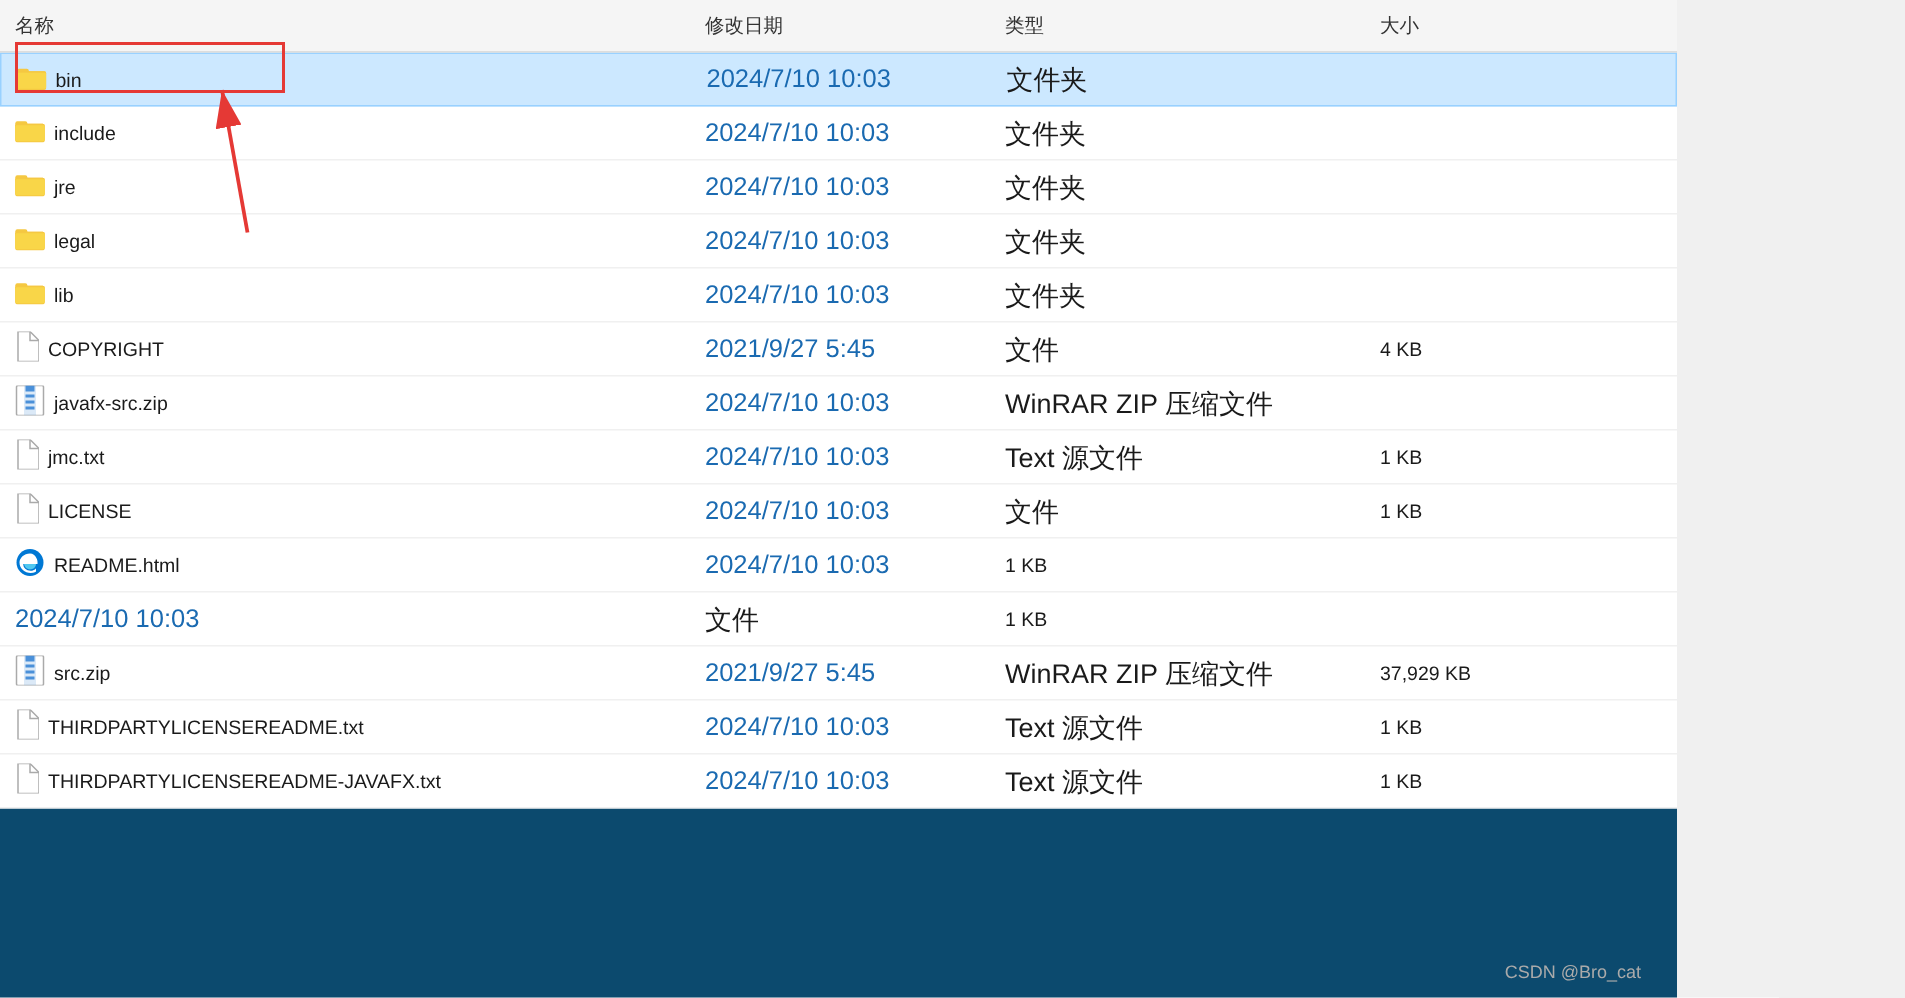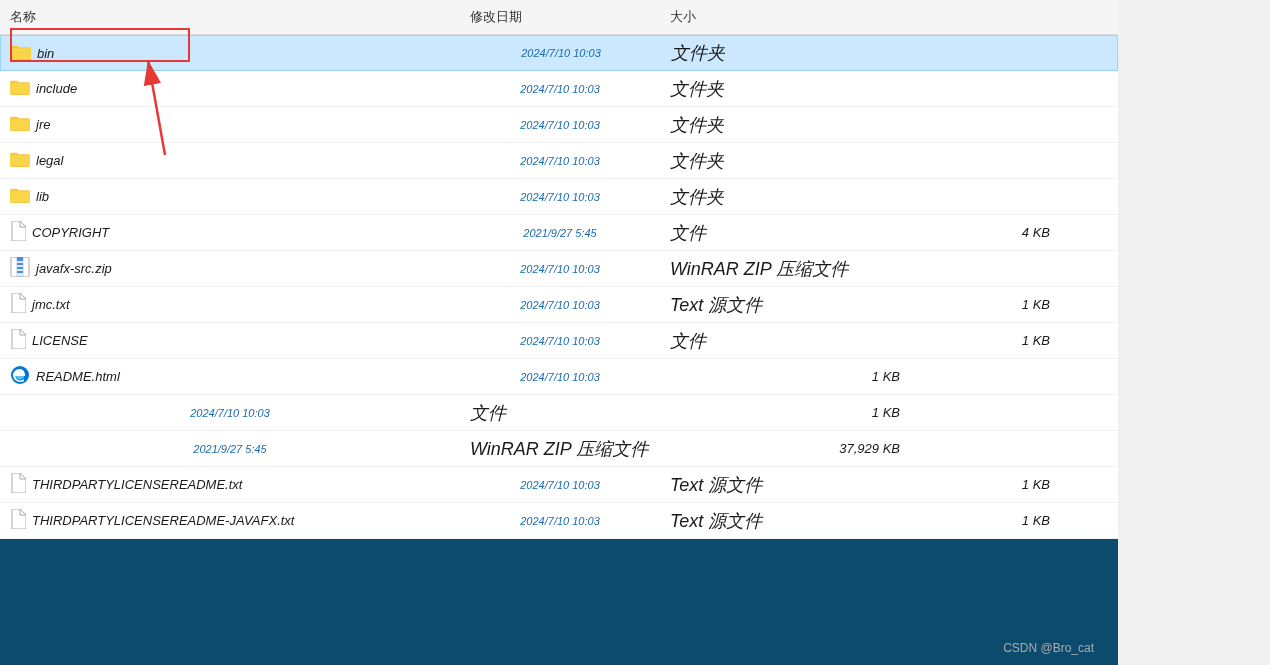--- a/index.html
+++ b/index.html
@@ -40,50 +40,47 @@
     }
     .table-body {
       background: white;
     }
     .table-row {
       display: grid;
       grid-template-columns: 460px 200px 250px 150px;
       border-bottom: 1px solid #f0f0f0;
       align-items: center;
       min-height: 36px;
-      font-style: italic;
     }
     .table-row.selected {
       background: #cce8ff;
       border: 1px solid #99d1ff;
     }
     .col-name {
       padding: 4px 10px;
       display: flex;
       align-items: center;
       gap: 6px;
       font-size: 13px;
       color: #1a1a1a;
     }
     .col-date {
       padding: 4px 10px;
       color: #1a6ab1;
-      font-size: 11px;
-      text-align: center;
+      font-size: 17px;
     }
     .col-type {
       padding: 4px 10px;
       color: #1a1a1a;
       font-size: 18px;
     }
     .col-size {
       padding: 4px 10px;
       color: #1a1a1a;
       font-size: 13px;
-      text-align: right;
     }
     
     .icon-folder {
       width: 20px;
       height: 16px;
       flex-shrink: 0;
     }
     .icon-file {
       width: 16px;
       height: 20px;
@@ -120,20 +117,21 @@
     }
   </style>
 </head>
 <body>
 
 <div class="file-explorer">
 
   <div class="table-header">
     <div class="col">名称</div>
     <div class="col">修改日期</div>
+    <div class="col">类型</div>
     <div class="col">大小</div>
   </div>
 
   <div class="table-body" id="table-body">
       <div class="table-row selected">
       <div class="col-name">
         <span><svg class="icon-folder" viewBox="0 0 22 18" fill="none" xmlns="http://www.w3.org/2000/svg">
       <rect x="0" y="4" width="22" height="14" rx="1.5" fill="#F5C842"></rect>
       <rect x="0" y="2" width="9" height="5" rx="1.5" fill="#F5C842"></rect>
       <rect x="0" y="4" width="22" height="13" rx="1.5" fill="#F5C842"></rect>
@@ -263,20 +261,31 @@
       </div>
       <div class="col-date">2024/7/10 10:03</div>
       <div class="col-size">1 KB</div>
     </div>
       <div class="table-row">
       <div class="col-date">2024/7/10 10:03</div>
       <div class="col-type">文件</div>
       <div class="col-size">1 KB</div>
     </div>
       <div class="table-row">
+      <div class="col-name">
+        <span><svg class="icon-zip" viewBox="0 0 20 20" fill="none" xmlns="http://www.w3.org/2000/svg">
+      <rect x="1" y="0" width="18" height="20" rx="1" fill="white" stroke="#aaa" stroke-width="1"></rect>
+      <rect x="6" y="0" width="8" height="20" fill="#4a90d9" opacity="0.2"></rect>
+      <rect x="7" y="0" width="6" height="4" fill="#4a90d9"></rect>
+      <rect x="7" y="6" width="6" height="2" fill="#4a90d9"></rect>
+      <rect x="7" y="10" width="6" height="2" fill="#4a90d9"></rect>
+      <rect x="7" y="14" width="6" height="2" fill="#4a90d9"></rect>
+    </svg></span>
+        <span>src.zip</span>
+      </div>
       <div class="col-date">2021/9/27 5:45</div>
       <div class="col-type">WinRAR ZIP 压缩文件</div>
       <div class="col-size">37,929 KB</div>
     </div>
       <div class="table-row">
       <div class="col-name">
         <span><svg class="icon-file" viewBox="0 0 16 20" fill="none" xmlns="http://www.w3.org/2000/svg">
       <path d="M2 0 H10 L16 6 V20 H2 Z" fill="white" stroke="#aaa" stroke-width="1"></path>
       <path d="M10 0 L10 6 H16" fill="none" stroke="#aaa" stroke-width="1"></path>
     </svg></span>

